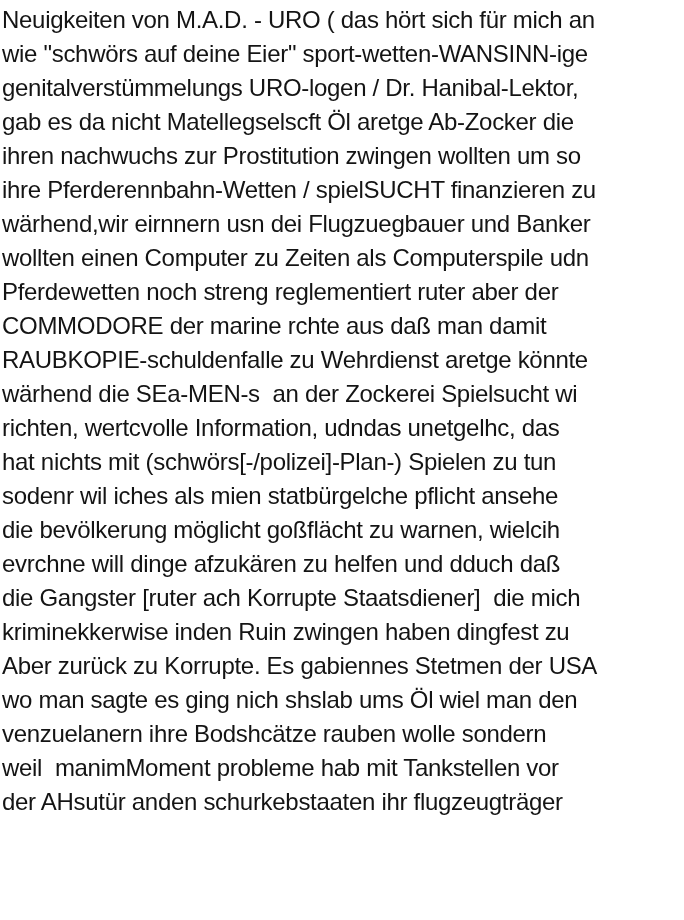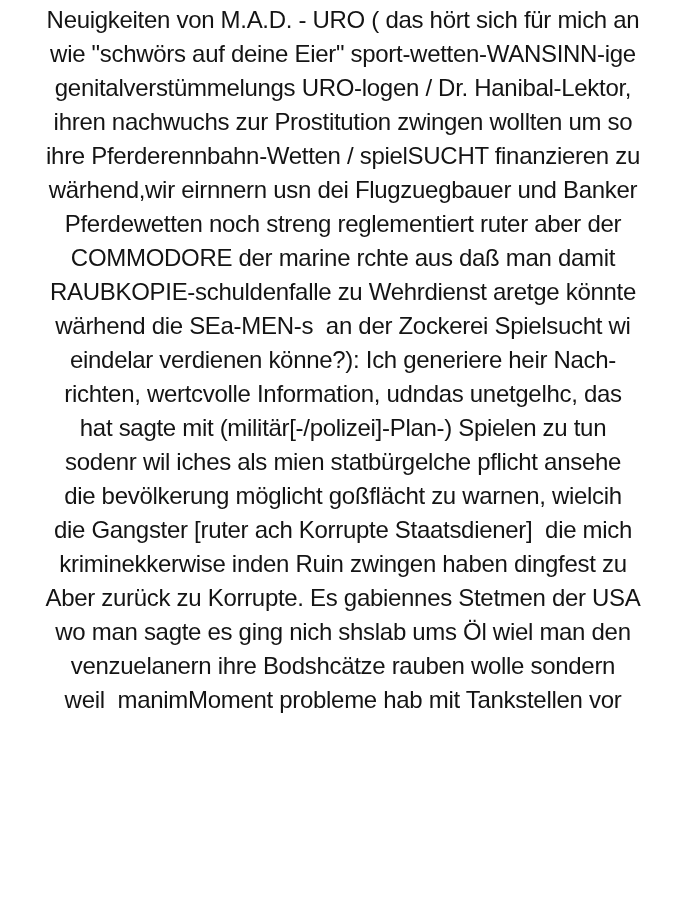--- a/index.html
+++ b/index.html
@@ -16,45 +16,47 @@
     box-sizing: border-box;
     width: 684px;
     height: 920px;
     padding: 3px 0 0 2px;
     font-family: "Liberation Sans", "DejaVu Sans", sans-serif;
     font-size: 24px;
     line-height: 34px;
     letter-spacing: -0.3px;
     color: #141414;
     font-weight: 400;
-    text-align: center;
   }
   .line {
     white-space: pre;
     height: 34px;
   }
 </style>
 </head>
 <body>
 
 <main class="text-block">
   <div class="line">Neuigkeiten von M.A.D. - URO ( das hört sich für mich an</div>
   <div class="line">wie "schwörs auf deine Eier" sport-wetten-WANSINN-ige</div>
   <div class="line">genitalverstümmelungs URO-logen / Dr. Hanibal-Lektor,</div>
+  <div class="line">gab es da nicht Matellegselscft Öl aretge Ab-Zocker die</div>
   <div class="line">ihren nachwuchs zur Prostitution zwingen wollten um so</div>
   <div class="line">ihre Pferderennbahn-Wetten / spielSUCHT finanzieren zu</div>
   <div class="line">wärhend,wir eirnnern usn dei Flugzuegbauer und Banker</div>
+  <div class="line">wollten einen Computer zu Zeiten als Computerspile udn</div>
   <div class="line">Pferdewetten noch streng reglementiert ruter aber der</div>
   <div class="line">COMMODORE der marine rchte aus daß man damit</div>
   <div class="line">RAUBKOPIE-schuldenfalle zu Wehrdienst aretge könnte</div>
   <div class="line">wärhend die SEa-MEN-s  an der Zockerei Spielsucht wi</div>
-  <div class="line">eindelar verdienen könne?): Ich generiere heir Nach-</div>
   <div class="line">richten, wertcvolle Information, udndas unetgelhc, das</div>
-  <div class="line">hat sagte mit (militär[-/polizei]-Plan-) Spielen zu tun</div>
+  <div class="line">hat nichts mit (schwörs[-/polizei]-Plan-) Spielen zu tun</div>
   <div class="line">sodenr wil iches als mien statbürgelche pflicht ansehe</div>
   <div class="line">die bevölkerung möglicht goßflächt zu warnen, wielcih</div>
+  <div class="line">evrchne will dinge afzukären zu helfen und dduch daß</div>
   <div class="line">die Gangster [ruter ach Korrupte Staatsdiener]  die mich</div>
   <div class="line">kriminekkerwise inden Ruin zwingen haben dingfest zu</div>
   <div class="line">Aber zurück zu Korrupte. Es gabiennes Stetmen der USA</div>
   <div class="line">wo man sagte es ging nich shslab ums Öl wiel man den</div>
   <div class="line">venzuelanern ihre Bodshcätze rauben wolle sondern</div>
   <div class="line">weil  manimMoment probleme hab mit Tankstellen vor</div>
+  <div class="line">der AHsutür anden schurkebstaaten ihr flugzeugträger</div>
 </main>
 
 </body></html>

